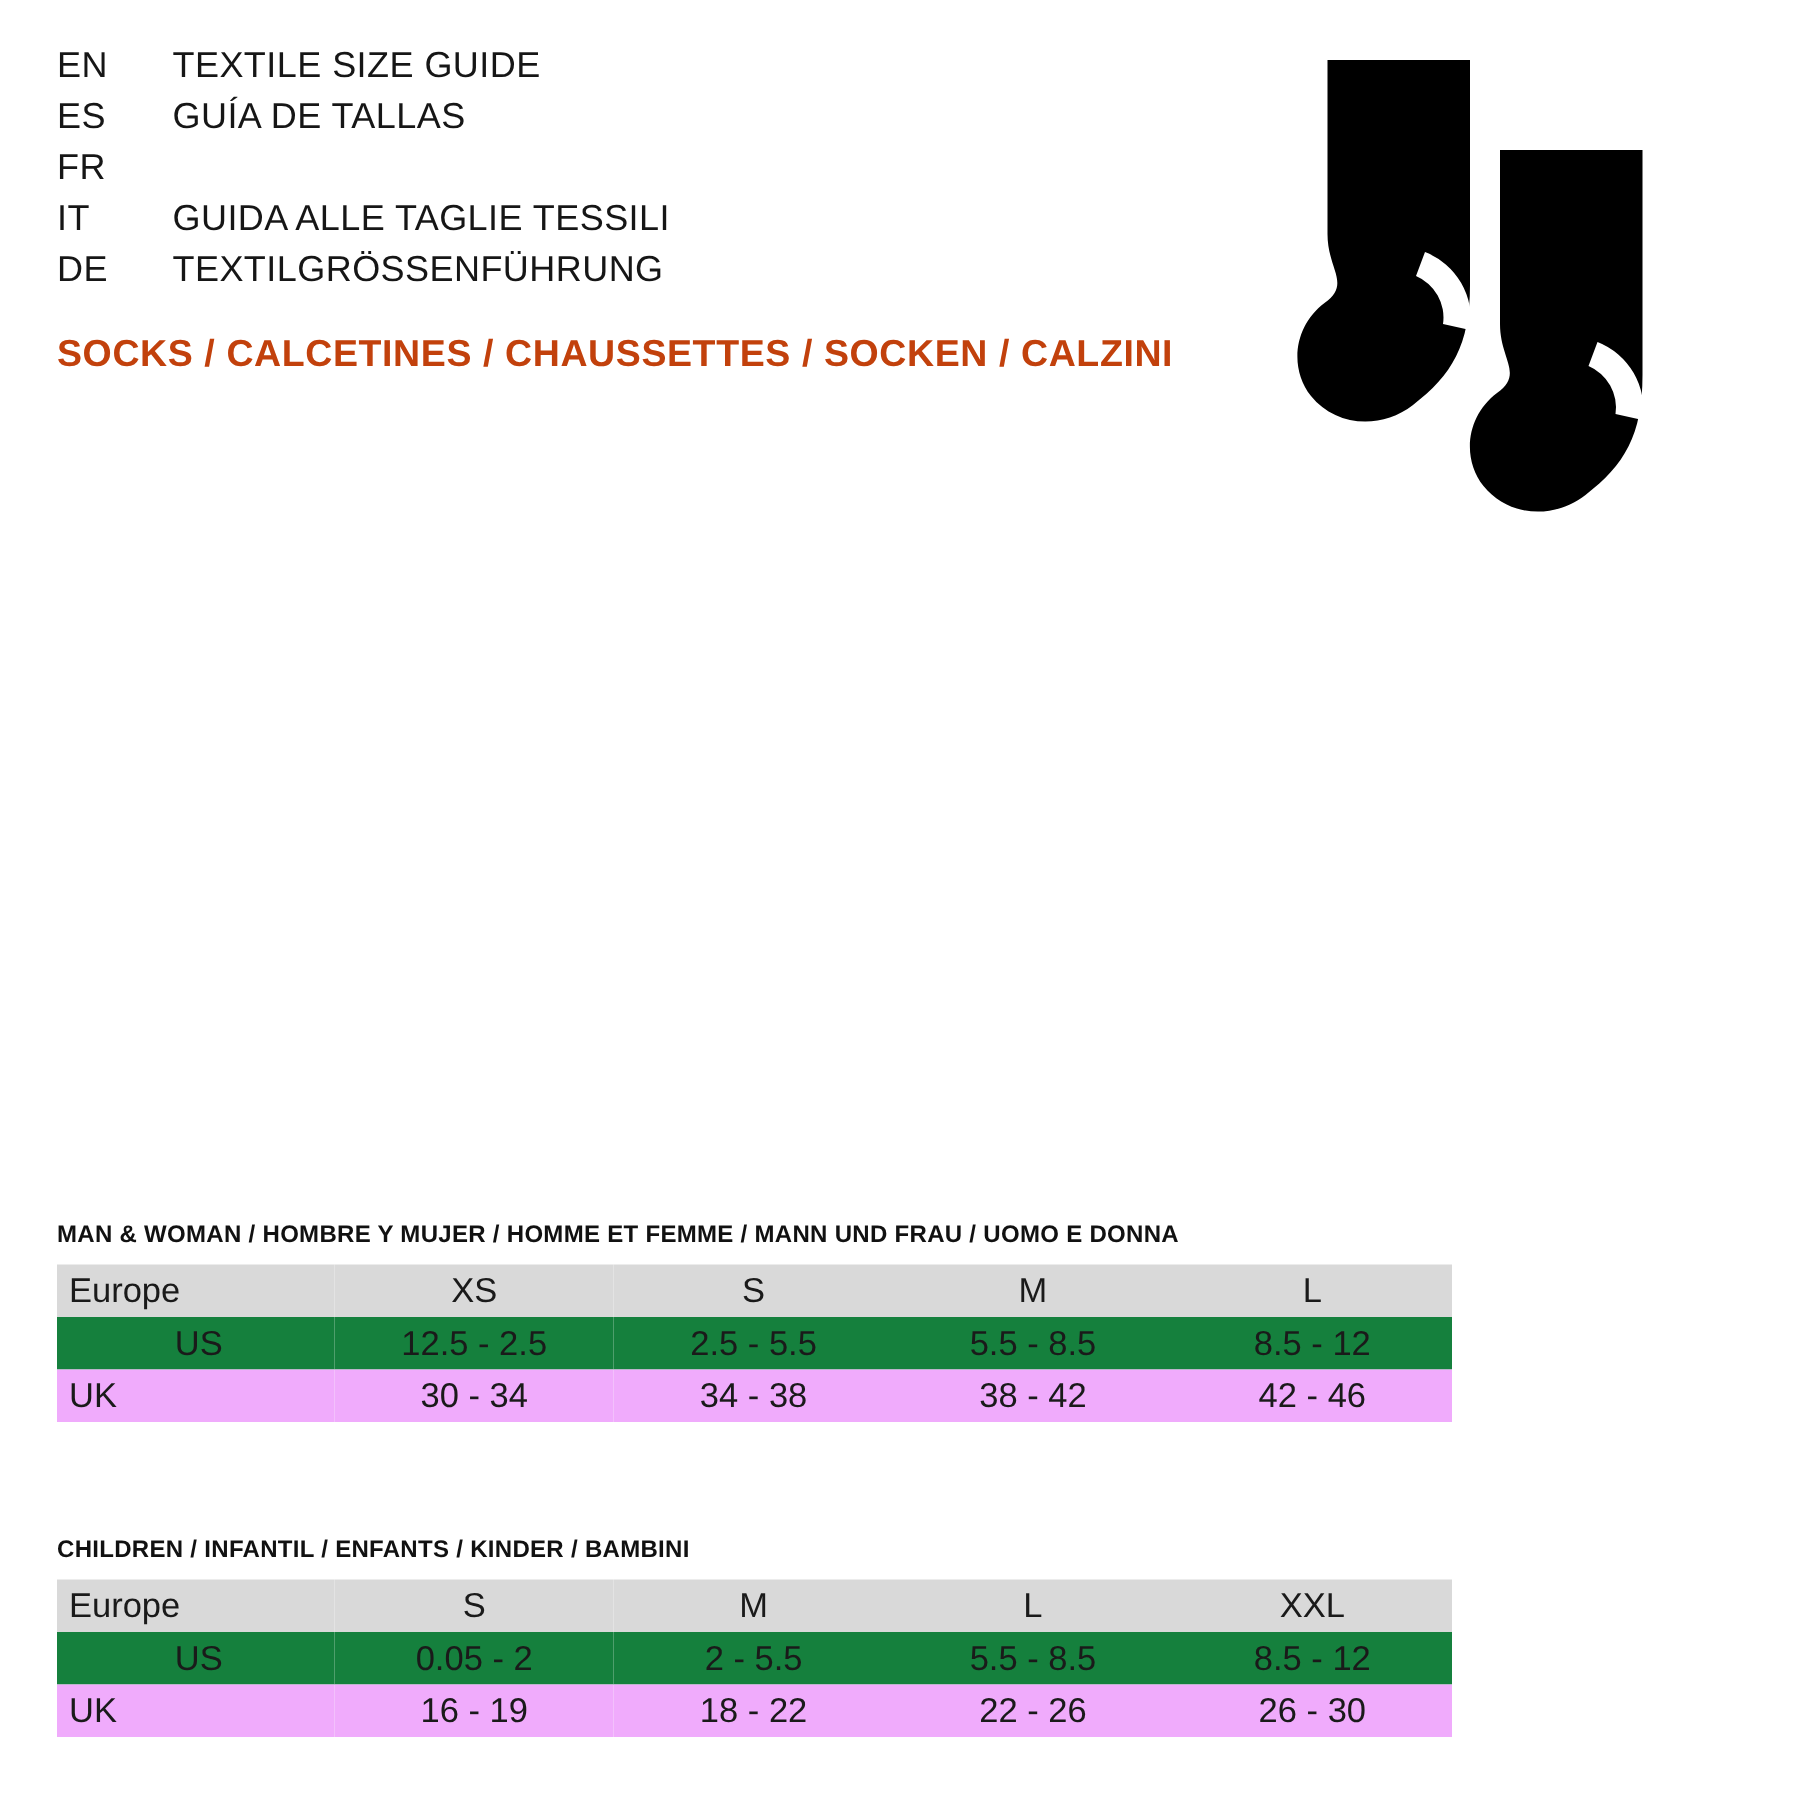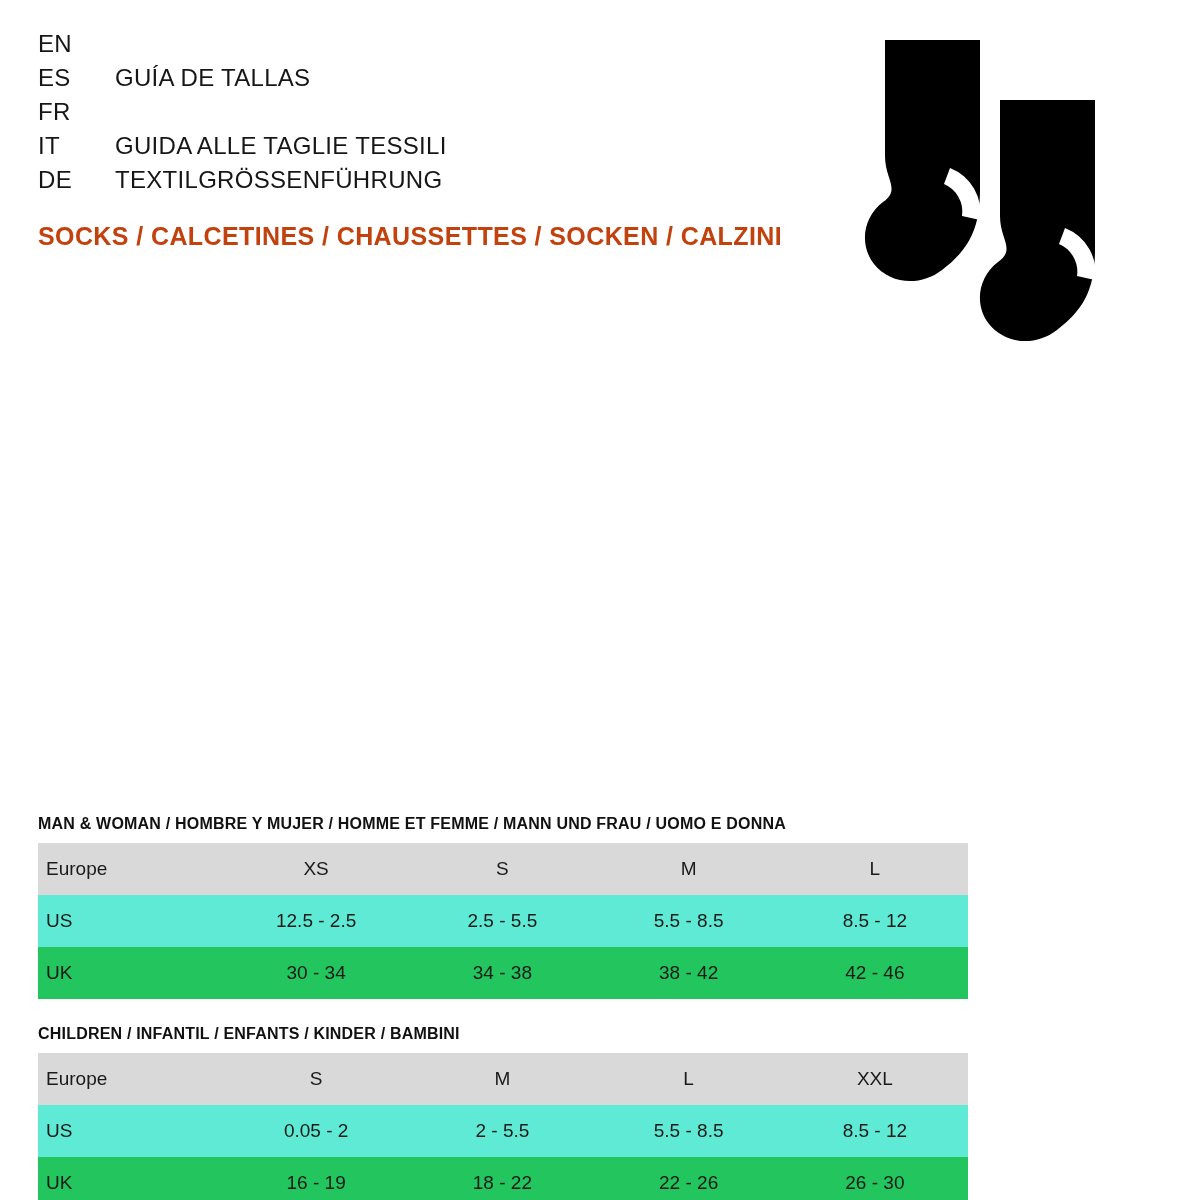--- a/index.html
+++ b/index.html
@@ -87,47 +87,48 @@
     white-space: nowrap;
   }
 
   table {
     border-collapse: collapse;
     width: 930px;
     table-layout: fixed;
   }
   td, th {
     height: 33px;
-    font-size: 19px;
+    font-size: 23px;
     font-weight: 400;
     color: #1a1a1a;
-    padding: 15px;
+    padding: 4px;
     text-align: center;
     vertical-align: middle;
   }
   th {
     font-weight: 400;
   }
   .rowlabel {
     width: 185px;
     text-align: left;
     padding-left: 8px;
   }
   tr.shaded td, tr.shaded th { background: #d9d9d9; }
-  tr.plain td, tr.plain th { background: #5eead4; }
-  tr.light td, tr.light th { background: #22c55e; }
+  tr.plain td, tr.plain th { background: #15803d; text-align: center; }
+  tr.light td, tr.light th { background: #f0abfc; }
 </style>
 </head>
 <body>
 
 <div class="page">
 
   <div class="lang-block">
     <div class="lang-row">
       <span class="lang-code">EN</span>
+      <span class="lang-text">TEXTILE SIZE GUIDE</span>
     </div>
     <div class="lang-row">
       <span class="lang-code">ES</span>
       <span class="lang-text">GUÍA DE TALLAS</span>
     </div>
     <div class="lang-row">
       <span class="lang-code">FR</span>
     </div>
     <div class="lang-row">
       <span class="lang-code">IT</span>

